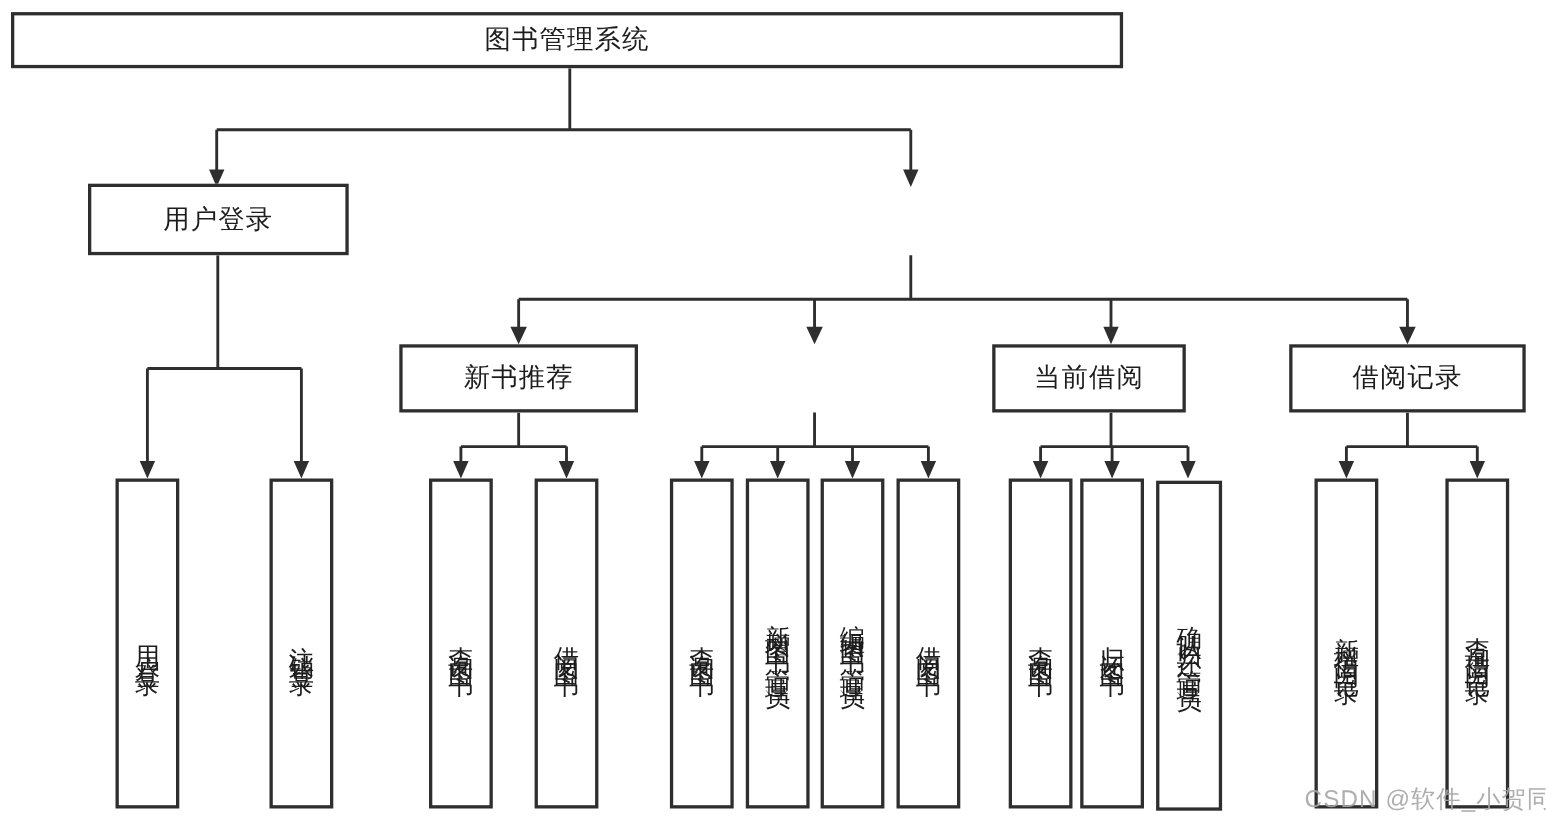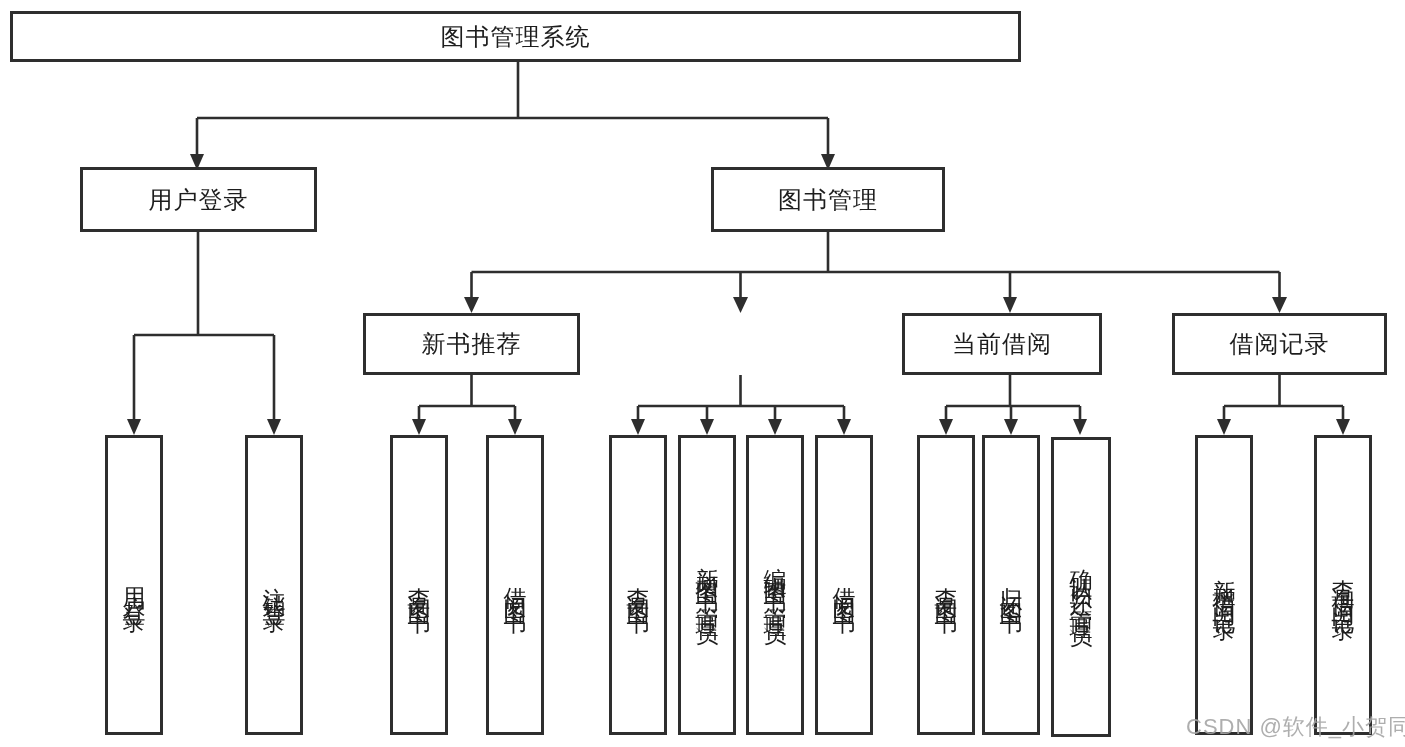--- a/index.html
+++ b/index.html
@@ -68,28 +68,25 @@
     </g>
   </svg>
 
   <div class="box" style="left:10px;top:11px;width:1011px;height:51px">
     <span class="lbl">图书管理系统</span>
   </div>
 
   <div class="box" style="left:80px;top:167px;width:237px;height:65px">
     <span class="lbl">用户登录</span>
   </div>
-  <div class="box" style="left:711px;top:167px;width:234px;height:65px">
-    <span class="lbl">图书管理</span>
-  </div>
 
   <div class="box" style="left:363px;top:313px;width:217px;height:62px">
     <span class="lbl">新书推荐</span>
   </div>
-  <div class="box" style="left:902px;top:313px;width:200px;height:62px">
+  <div class="box" style="left:902px;top:313px;width:176px;height:62px">
     <span class="lbl">当前借阅</span>
   </div>
   <div class="box" style="left:1172px;top:313px;width:215px;height:62px">
     <span class="lbl">借阅记录</span>
   </div>
 
   <div class="box" style="left:105px;top:435px;width:58px;height:300px">
     <span class="vlbl">用户登录</span>
   </div>
   <div class="box" style="left:245px;top:435px;width:58px;height:300px">

